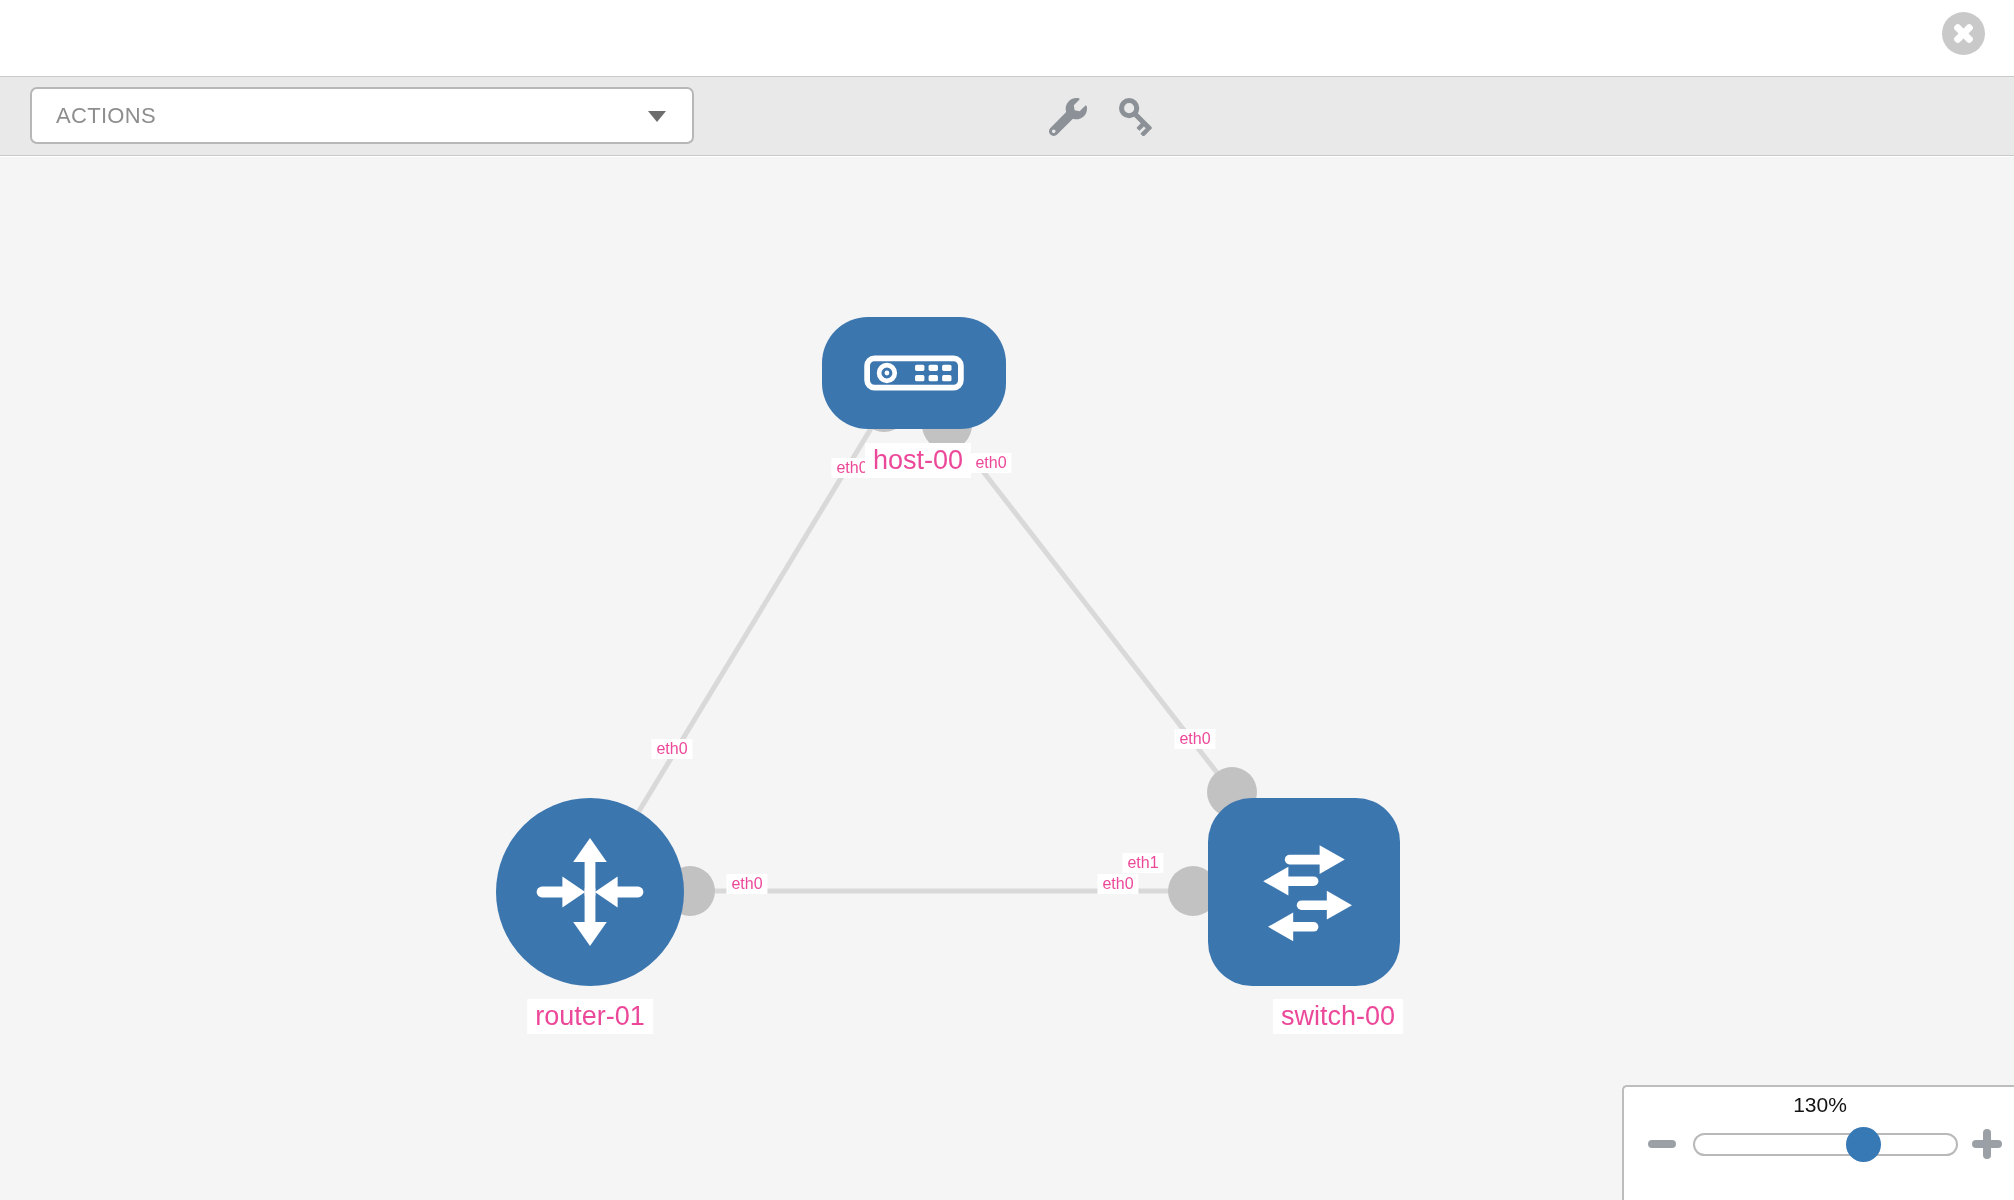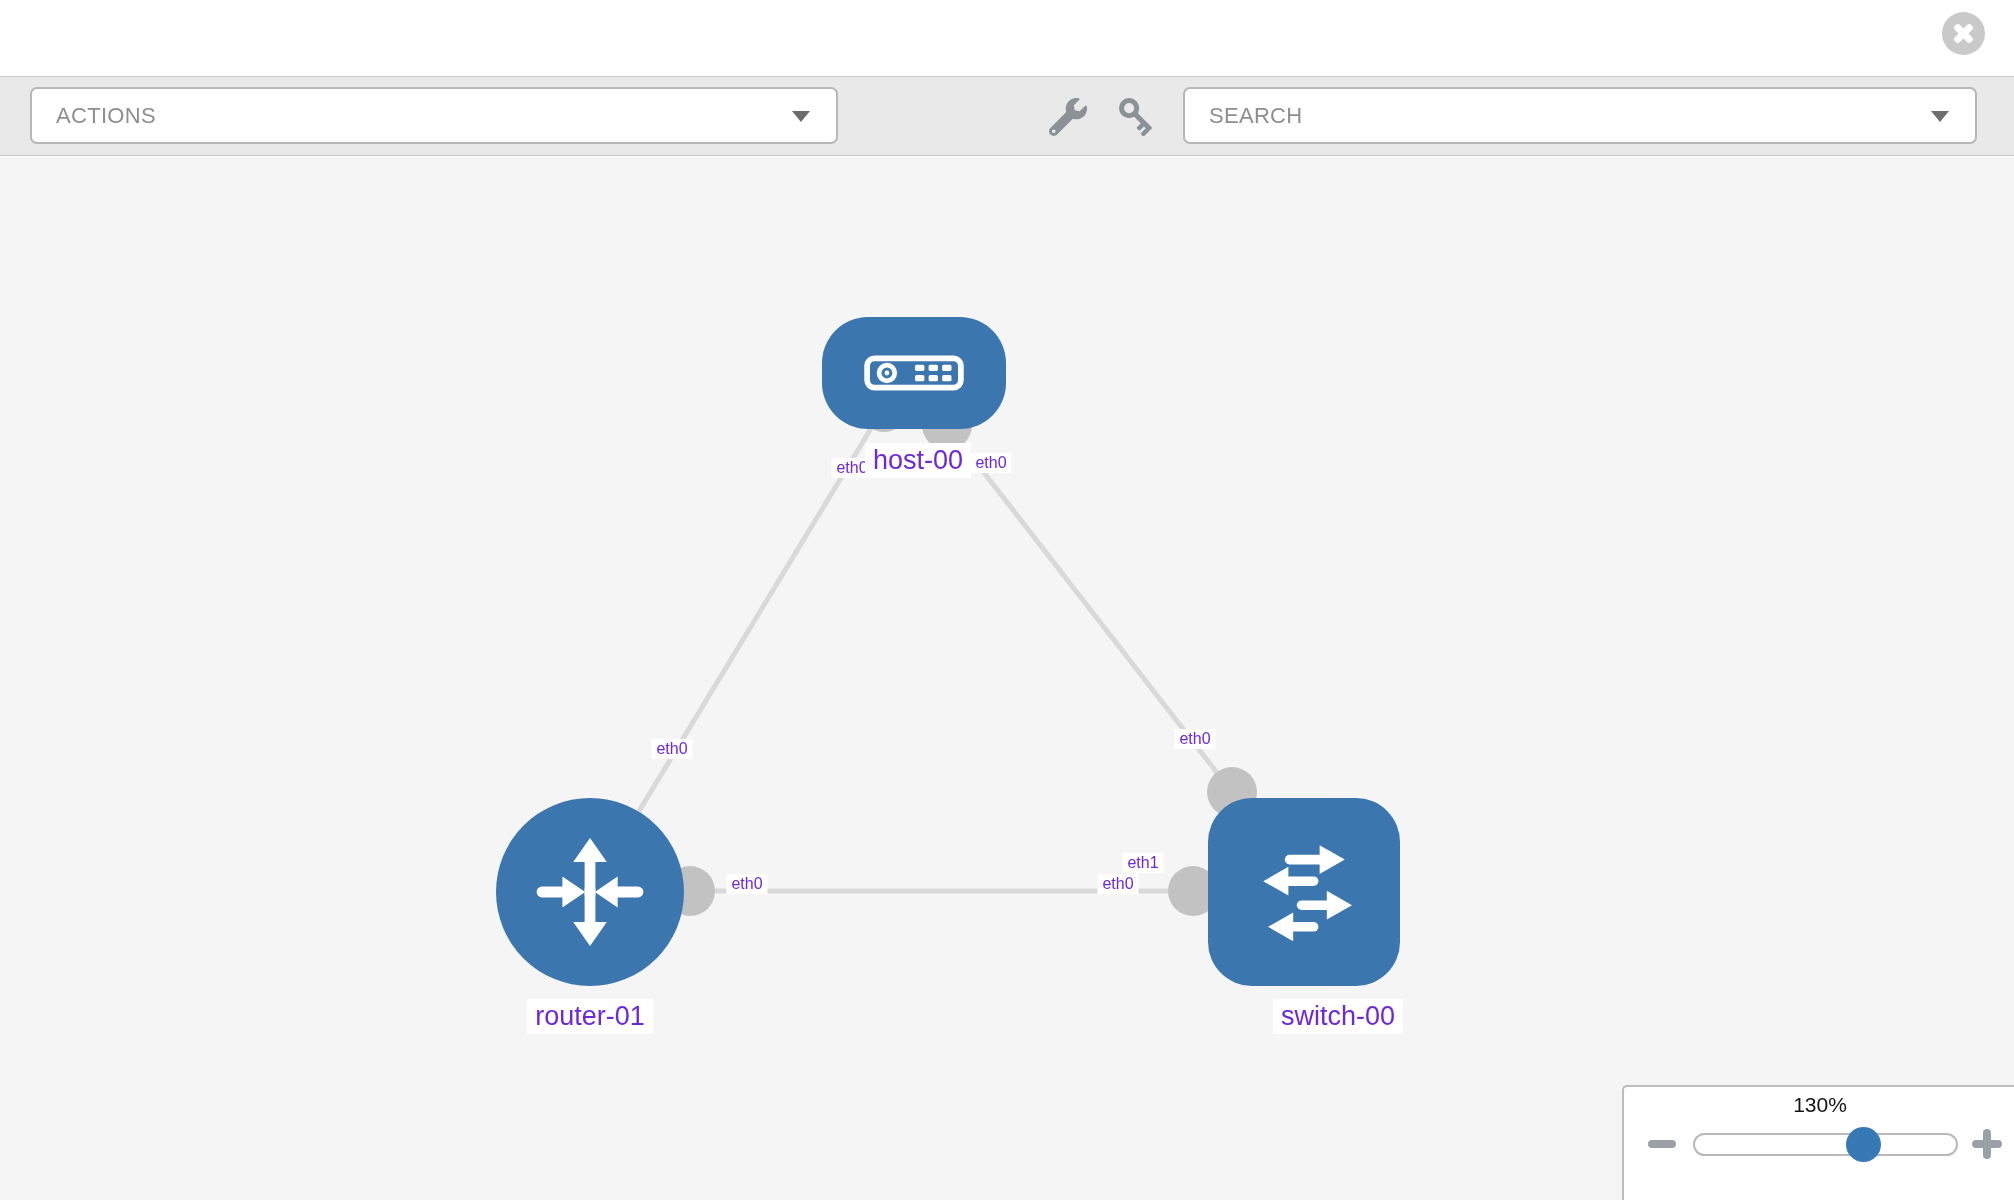--- a/index.html
+++ b/index.html
@@ -36,40 +36,40 @@
   }
   .dropdown .dd-label {
     position:absolute; left:24px; top:0; height:53px; line-height:53px;
     font-size:22px; color:#8e8e8e; letter-spacing:0.3px;
   }
   .dd-caret {
     position:absolute; right:26px; top:22px; width:0; height:0;
     border-left:9px solid transparent; border-right:9px solid transparent;
     border-top:11px solid #6d6d6d;
   }
-  .dd-actions { left:30px;  width:808px;padding-left:11px; }
+  .dd-actions { left:30px;  width:664px;padding-left:11px; }
   .dd-search  { left:1183px; width:794px; }
   .tool-icon { position:absolute; top:21px; width:38px; height:38px; cursor:pointer; }
   .tool-icon svg { width:100%; height:100%; fill:#8b9196; }
   .tool-wrench { left:1049px; }
   .tool-key    { left:1119px; }
   
   .canvas {
     position:absolute; left:0; top:157px; width:2014px; height:1043px;
     background:#f5f5f5;
   }
   .links-layer { position:absolute; left:0; top:0; width:2014px; height:1043px; }
   .node { position:absolute; background:#3b76af; display:flex; align-items:center; justify-content:center; cursor:pointer; }
   .node-host   { left:822px; top:160px; width:184px; height:112px; border-radius:46px; }
   .node-router { left:496px; top:641px; width:188px; height:188px; border-radius:50%; }
   .node-switch { left:1208px; top:641px; width:192px; height:188px; border-radius:44px; }
   .node svg { display:block; }
   .nlabel {
     position:absolute; transform:translateX(-50%);
-    background:#ffffff; color:#6d28d9; white-space:nowrap;
+    background:#ffffff; color:#ec4899; white-space:nowrap;
   }
   .nlabel.name { font-size:27px; padding:2px 8px; }
   .nlabel.iface { font-size:16px; padding:1px 5px; }
   
   .zoom-panel {
     position:absolute; left:1622px; top:1085px; width:392px; height:115px;
     background:#ffffff; border:2px solid #bdbdbd; border-right:none; border-bottom:none;
     border-top-left-radius:5px;
   }
   .zoom-level {
@@ -115,24 +115,20 @@
     <svg viewBox="0 0 60 60">
       <g transform="translate(16,16) rotate(45)">
         <circle cx="0" cy="0" r="12" fill="none" stroke="#8b9196" stroke-width="8"></circle>
         <rect x="10" y="-4" width="38" height="8" rx="2"></rect>
         <rect x="30" y="3" width="7" height="11" rx="1.5"></rect>
         <rect x="41" y="3" width="7" height="13" rx="1.5"></rect>
       </g>
     </svg>
   </div>
 
-  <div class="dropdown dd-search">
-    <span class="dd-label">SEARCH</span>
-    <span class="dd-caret"></span>
-  </div>
 </div>
 
 <div class="canvas">
 
   <svg class="links-layer" viewBox="0 0 2014 1043">
     <g stroke="#d9d9d9" stroke-width="5">
       <line x1="884" y1="250" x2="590" y2="735"></line>
       <line x1="947" y1="268" x2="1232" y2="635"></line>
       <line x1="690" y1="734" x2="1193" y2="734"></line>
     </g>

